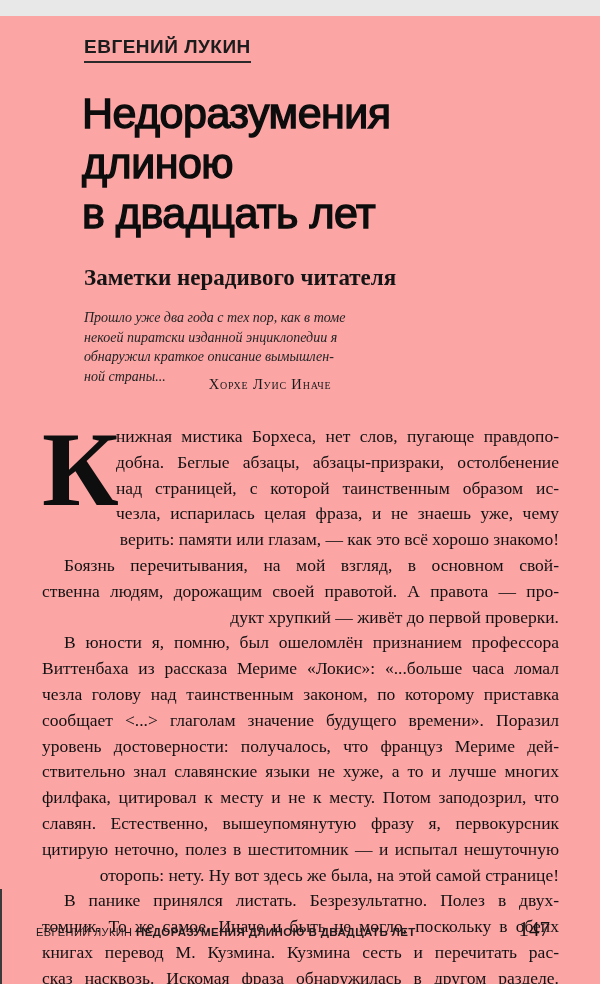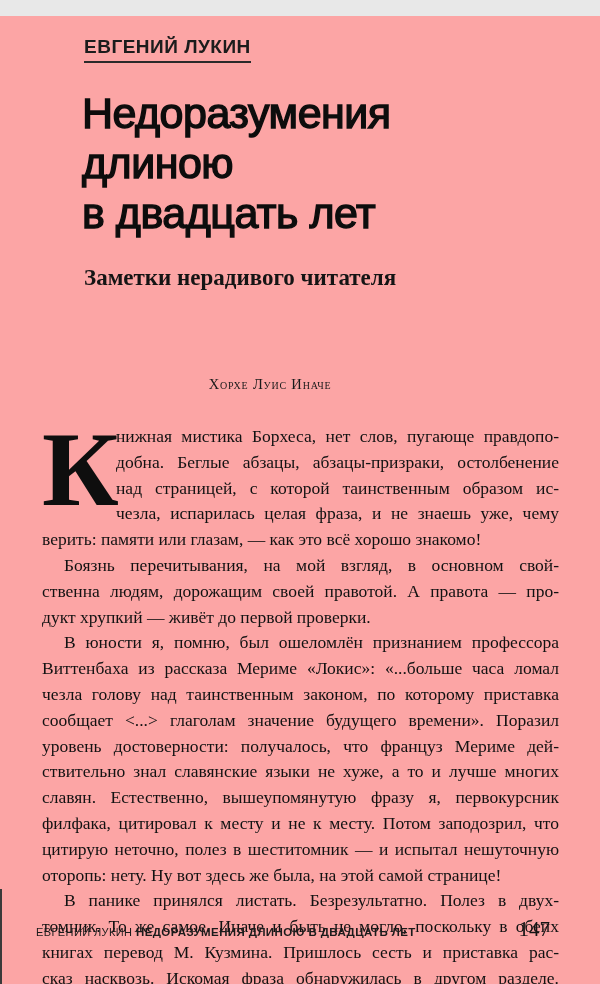--- a/index.html
+++ b/index.html
@@ -81,21 +81,21 @@
     position: absolute;
     left: 42px;
     top: 408px;
     width: 517px;
     font-size: 17.5px;
     line-height: 25.8px;
     color: #121212;
   }
   .bline { width: 100%; }
   .j { text-align: justify; text-align-last: justify; }
-  .l { text-align: left; }
+  .l { text-align: right; }
   .ind { text-indent: 22px; }
 
   .dropcap-row { display: flex; align-items: flex-start; }
   .dropcap {
     width: 64px;
     height: 101px;
     flex: 0 0 64px;
     font-size: 106px;
     line-height: 92px;
     font-weight: bold;
@@ -150,20 +150,26 @@
   <div class="author-header">ЕВГЕНИЙ ЛУКИН</div>
 
   <div class="title">
     <div>Недоразумения</div>
     <div>длиною</div>
     <div>в двадцать лет</div>
   </div>
 
   <div class="subtitle">Заметки нерадивого читателя</div>
 
+  <div class="epigraph">
+    <div>Прошло уже два года с тех пор, как в томе</div>
+    <div>некоей пиратски изданной энциклопедии я</div>
+    <div>обнаружил краткое описание вымышлен-</div>
+    <div>ной страны...</div>
+  </div>
   <div class="epigraph-attr">Хорхе Луис Иначе</div>
 
   <div class="body-text">
 
     <div>
       <div class="dropcap-row">
         <div class="dropcap">К</div>
         <div class="dc-lines">
           <div class="bline j">нижная мистика Борхеса, нет слов, пугающе правдопо-</div>
           <div class="bline j">добна. Беглые абзацы, абзацы-призраки, остолбенение</div>
@@ -180,30 +186,30 @@
       <div class="bline l">дукт хрупкий — живёт до первой проверки.</div>
     </div>
 
     <div>
       <div class="bline j ind">В юности я, помню, был ошеломлён признанием профессора</div>
       <div class="bline j">Виттенбаха из рассказа Мериме «Локис»: «...больше часа ломал</div>
       <div class="bline j">чезла голову над таинственным законом, по которому приставка</div>
       <div class="bline j">сообщает &lt;...&gt; глаголам значение будущего времени». Поразил</div>
       <div class="bline j">уровень достоверности: получалось, что француз Мериме дей-</div>
       <div class="bline j">ствительно знал славянские языки не хуже, а то и лучше многих</div>
+      <div class="bline j">филфака, цитировал к месту и не к месту. Потом заподозрил, что</div>
       <div class="bline j">славян. Естественно, вышеупомянутую фразу я, первокурсник</div>
-      <div class="bline j">филфака, цитировал к месту и не к месту. Потом заподозрил, что</div>
       <div class="bline j">цитирую неточно, полез в шеститомник — и испытал нешуточную</div>
       <div class="bline l">оторопь: нету. Ну вот здесь же была, на этой самой странице!</div>
     </div>
 
     <div>
       <div class="bline j ind">В панике принялся листать. Безрезультатно. Полез в двух-</div>
       <div class="bline j">томник. То же самое. Иначе и быть не могло, поскольку в обеих</div>
-      <div class="bline j">книгах перевод М. Кузмина. Пришлось сесть и приставка рас-</div>
+      <div class="bline j">книгах перевод М. Кузмина. Кузмина сесть и перечитать рас-</div>
       <div class="bline j">сказ насквозь. Искомая фраза обнаружилась в другом разделе.</div>
       <div class="bline l">Как она туда переползла, понятия не имею.</div>
     </div>
 
   </div>
 
   <div class="footer">
     <div class="footer-left">
       <span class="footer-author">ЕВГЕНИЙ ЛУКИН</span>
       <span> </span>

